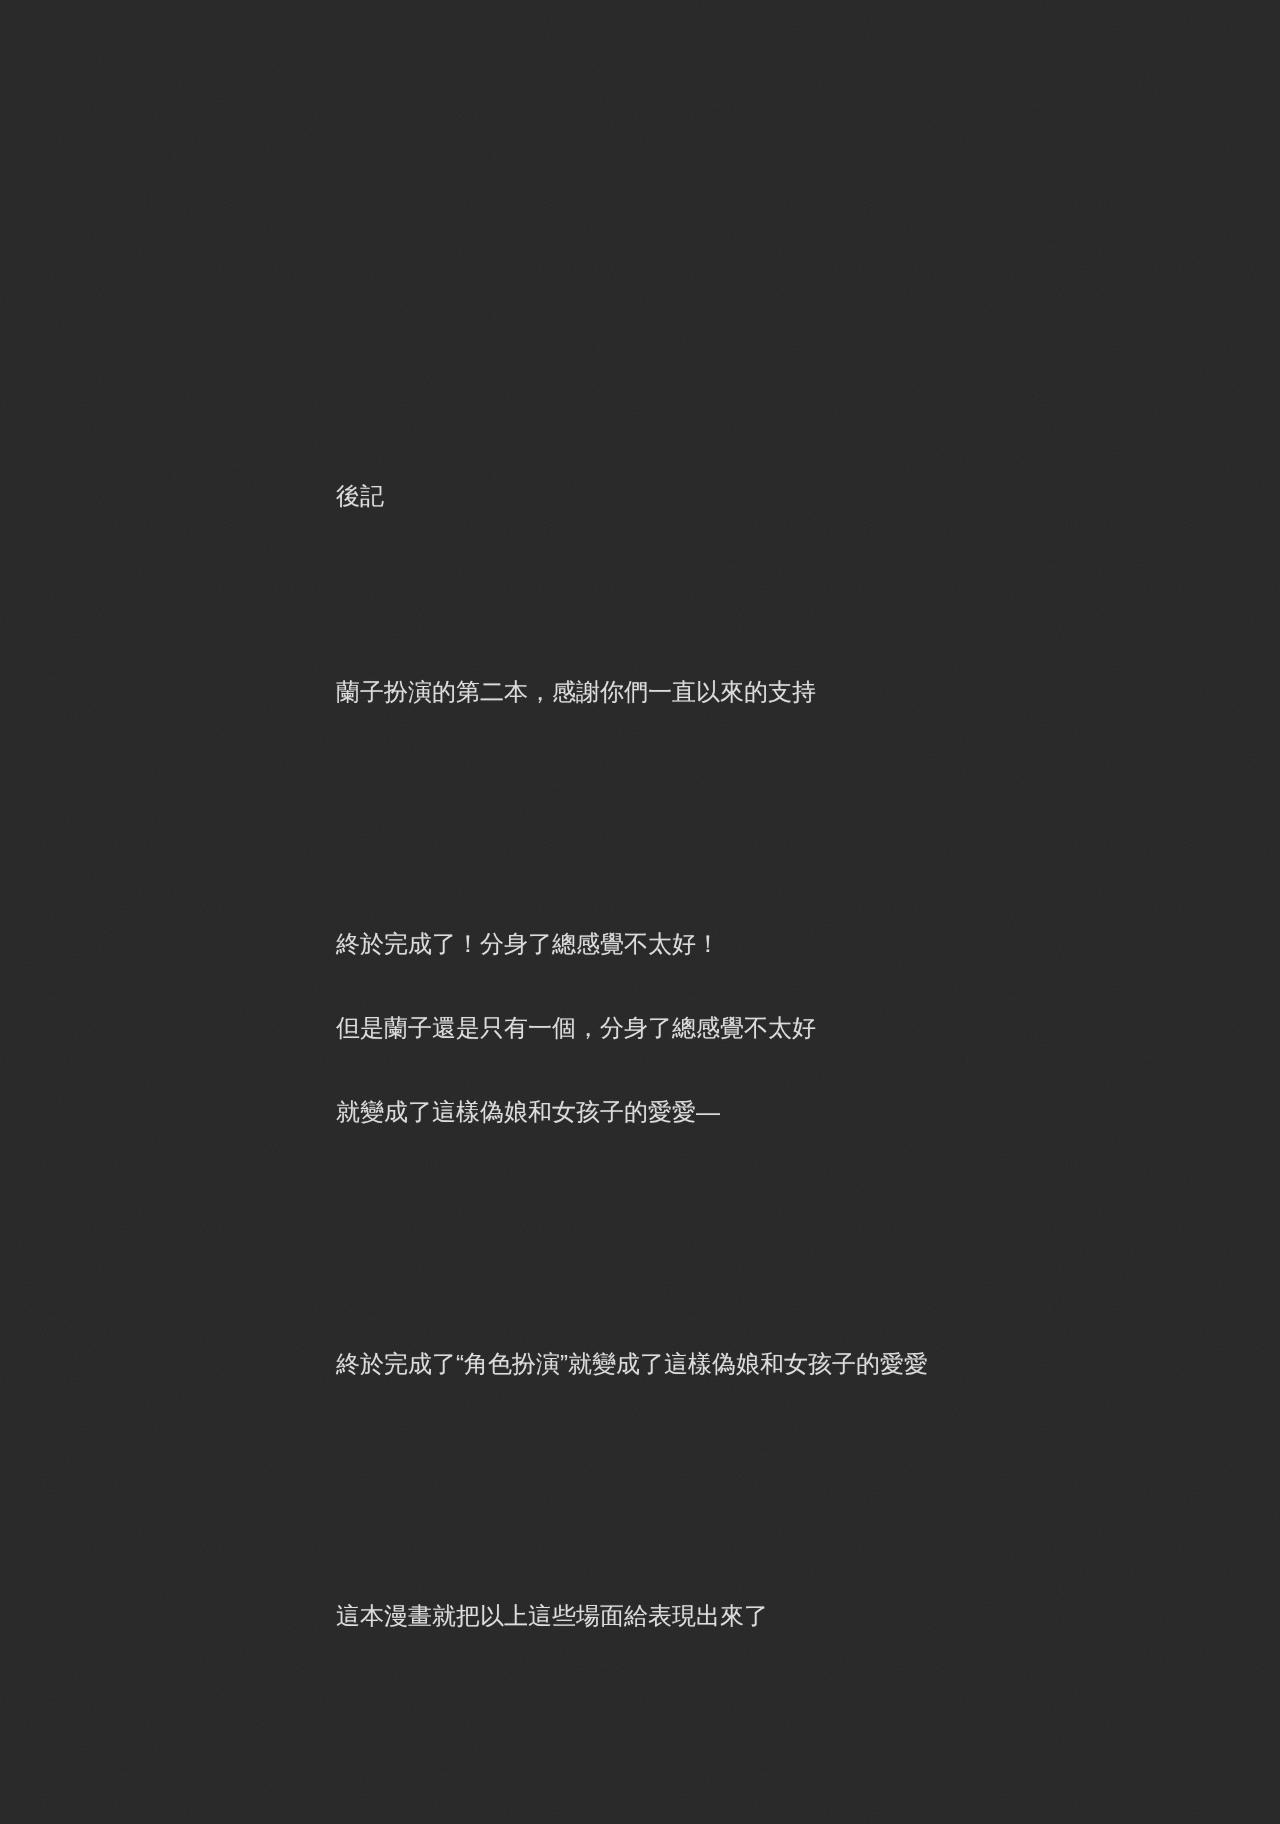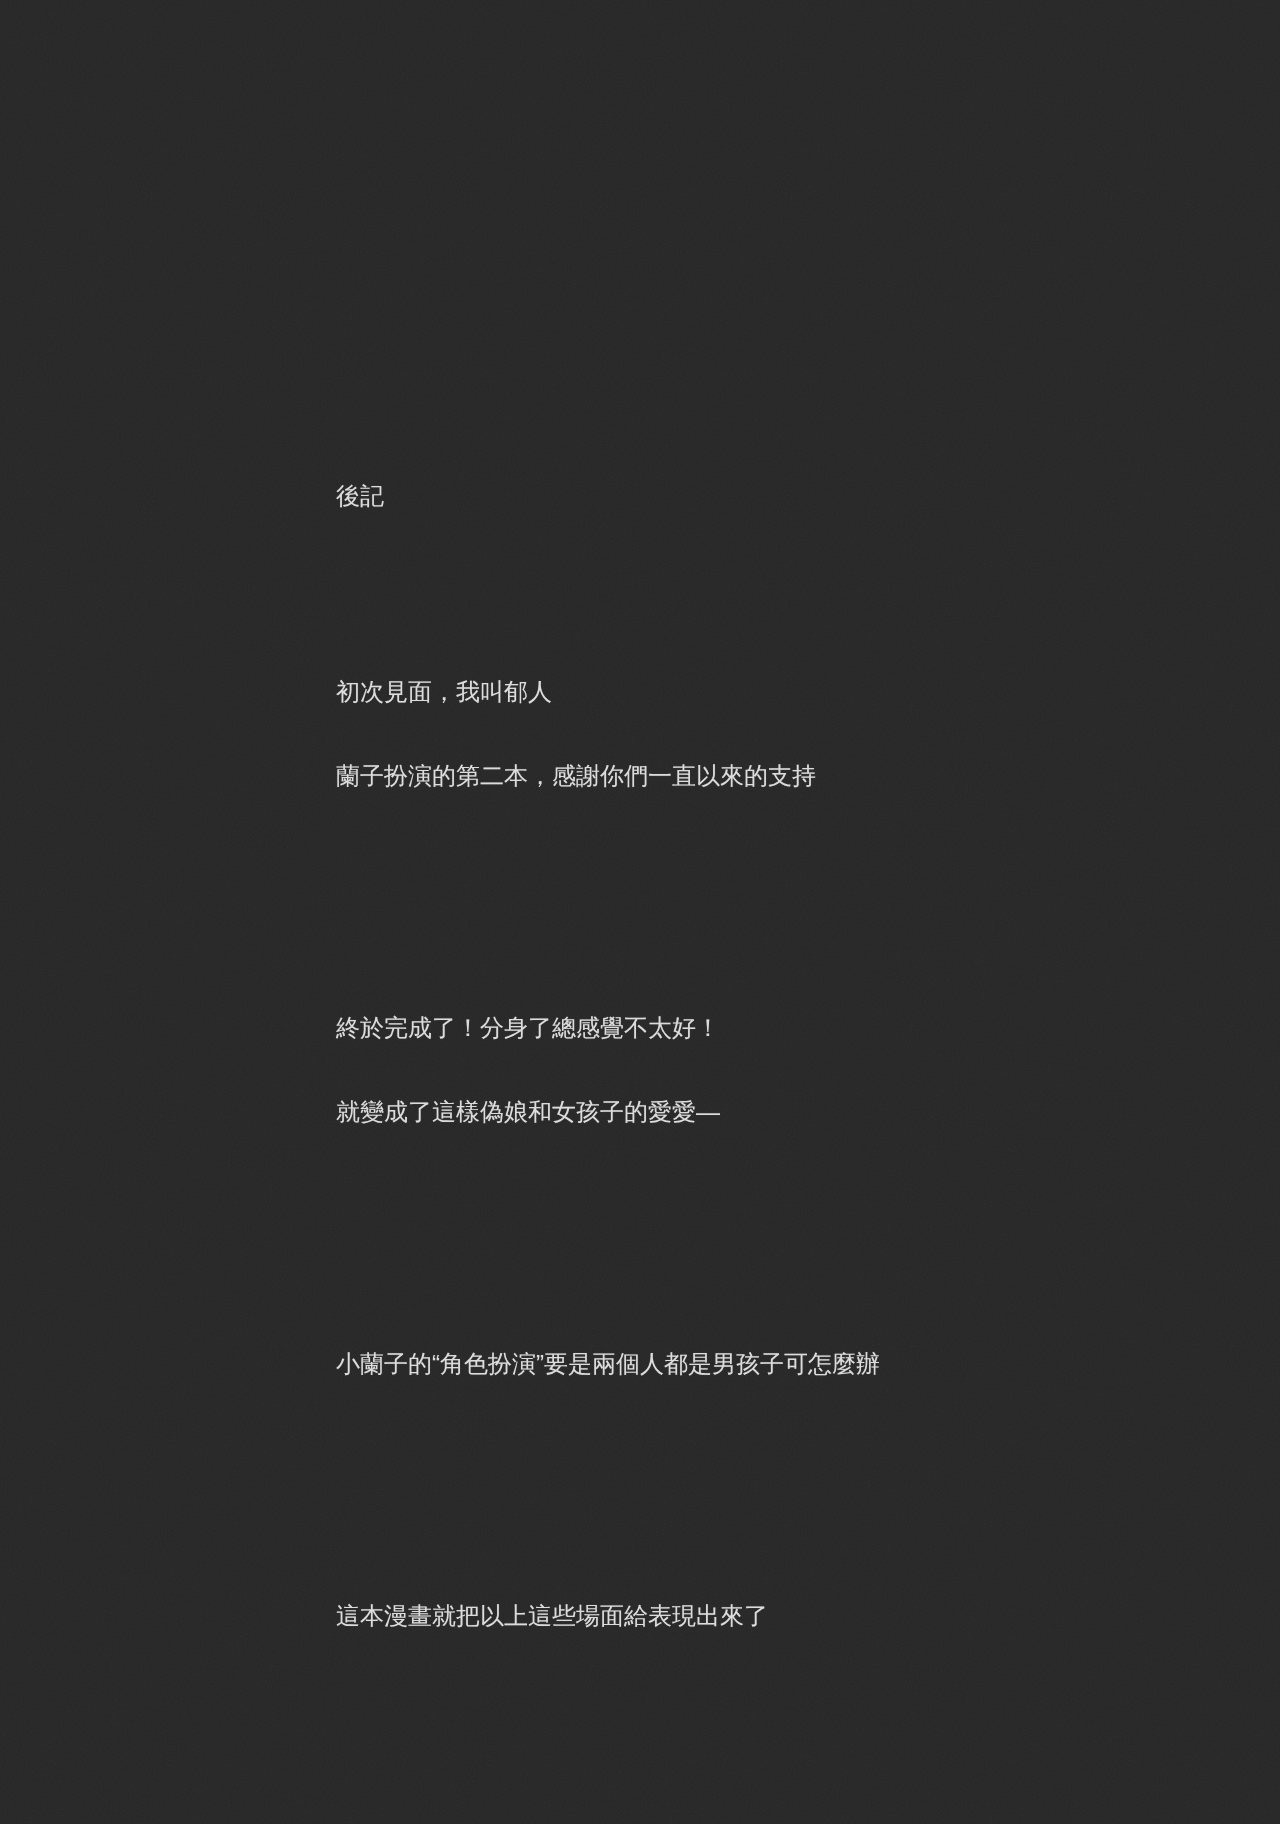--- a/index.html
+++ b/index.html
@@ -55,31 +55,31 @@
       <feColorMatrix type="saturate" values="0"></feColorMatrix>
     </filter>
     <rect width="100%" height="100%" filter="url(#grain)" opacity="0.055"></rect>
   </svg>
 
   <div class="text-block">
 
     <div class="line title">後記</div>
 
     <div class="para">
-      <div class="line">初次見面，我叫郁人</div>
       <div class="line">蘭子扮演的第二本，感謝你們一直以來的支持</div>
     </div>
 
     <div class="para">
       <div class="line">終於完成了！分身了總感覺不太好！</div>
+      <div class="line">但是蘭子還是只有一個，分身了總感覺不太好</div>
       <div class="line">就變成了這樣偽娘和女孩子的愛愛—</div>
     </div>
 
     <div class="para">
-      <div class="line">小蘭子的“角色扮演”要是兩個人都是男孩子可怎麼辦</div>
+      <div class="line">終於完成了“角色扮演”就變成了這樣偽娘和女孩子的愛愛</div>
     </div>
 
     <div class="para">
       <div class="line">這本漫畫就把以上這些場面給表現出來了</div>
       
       
       
     </div>
 
     

